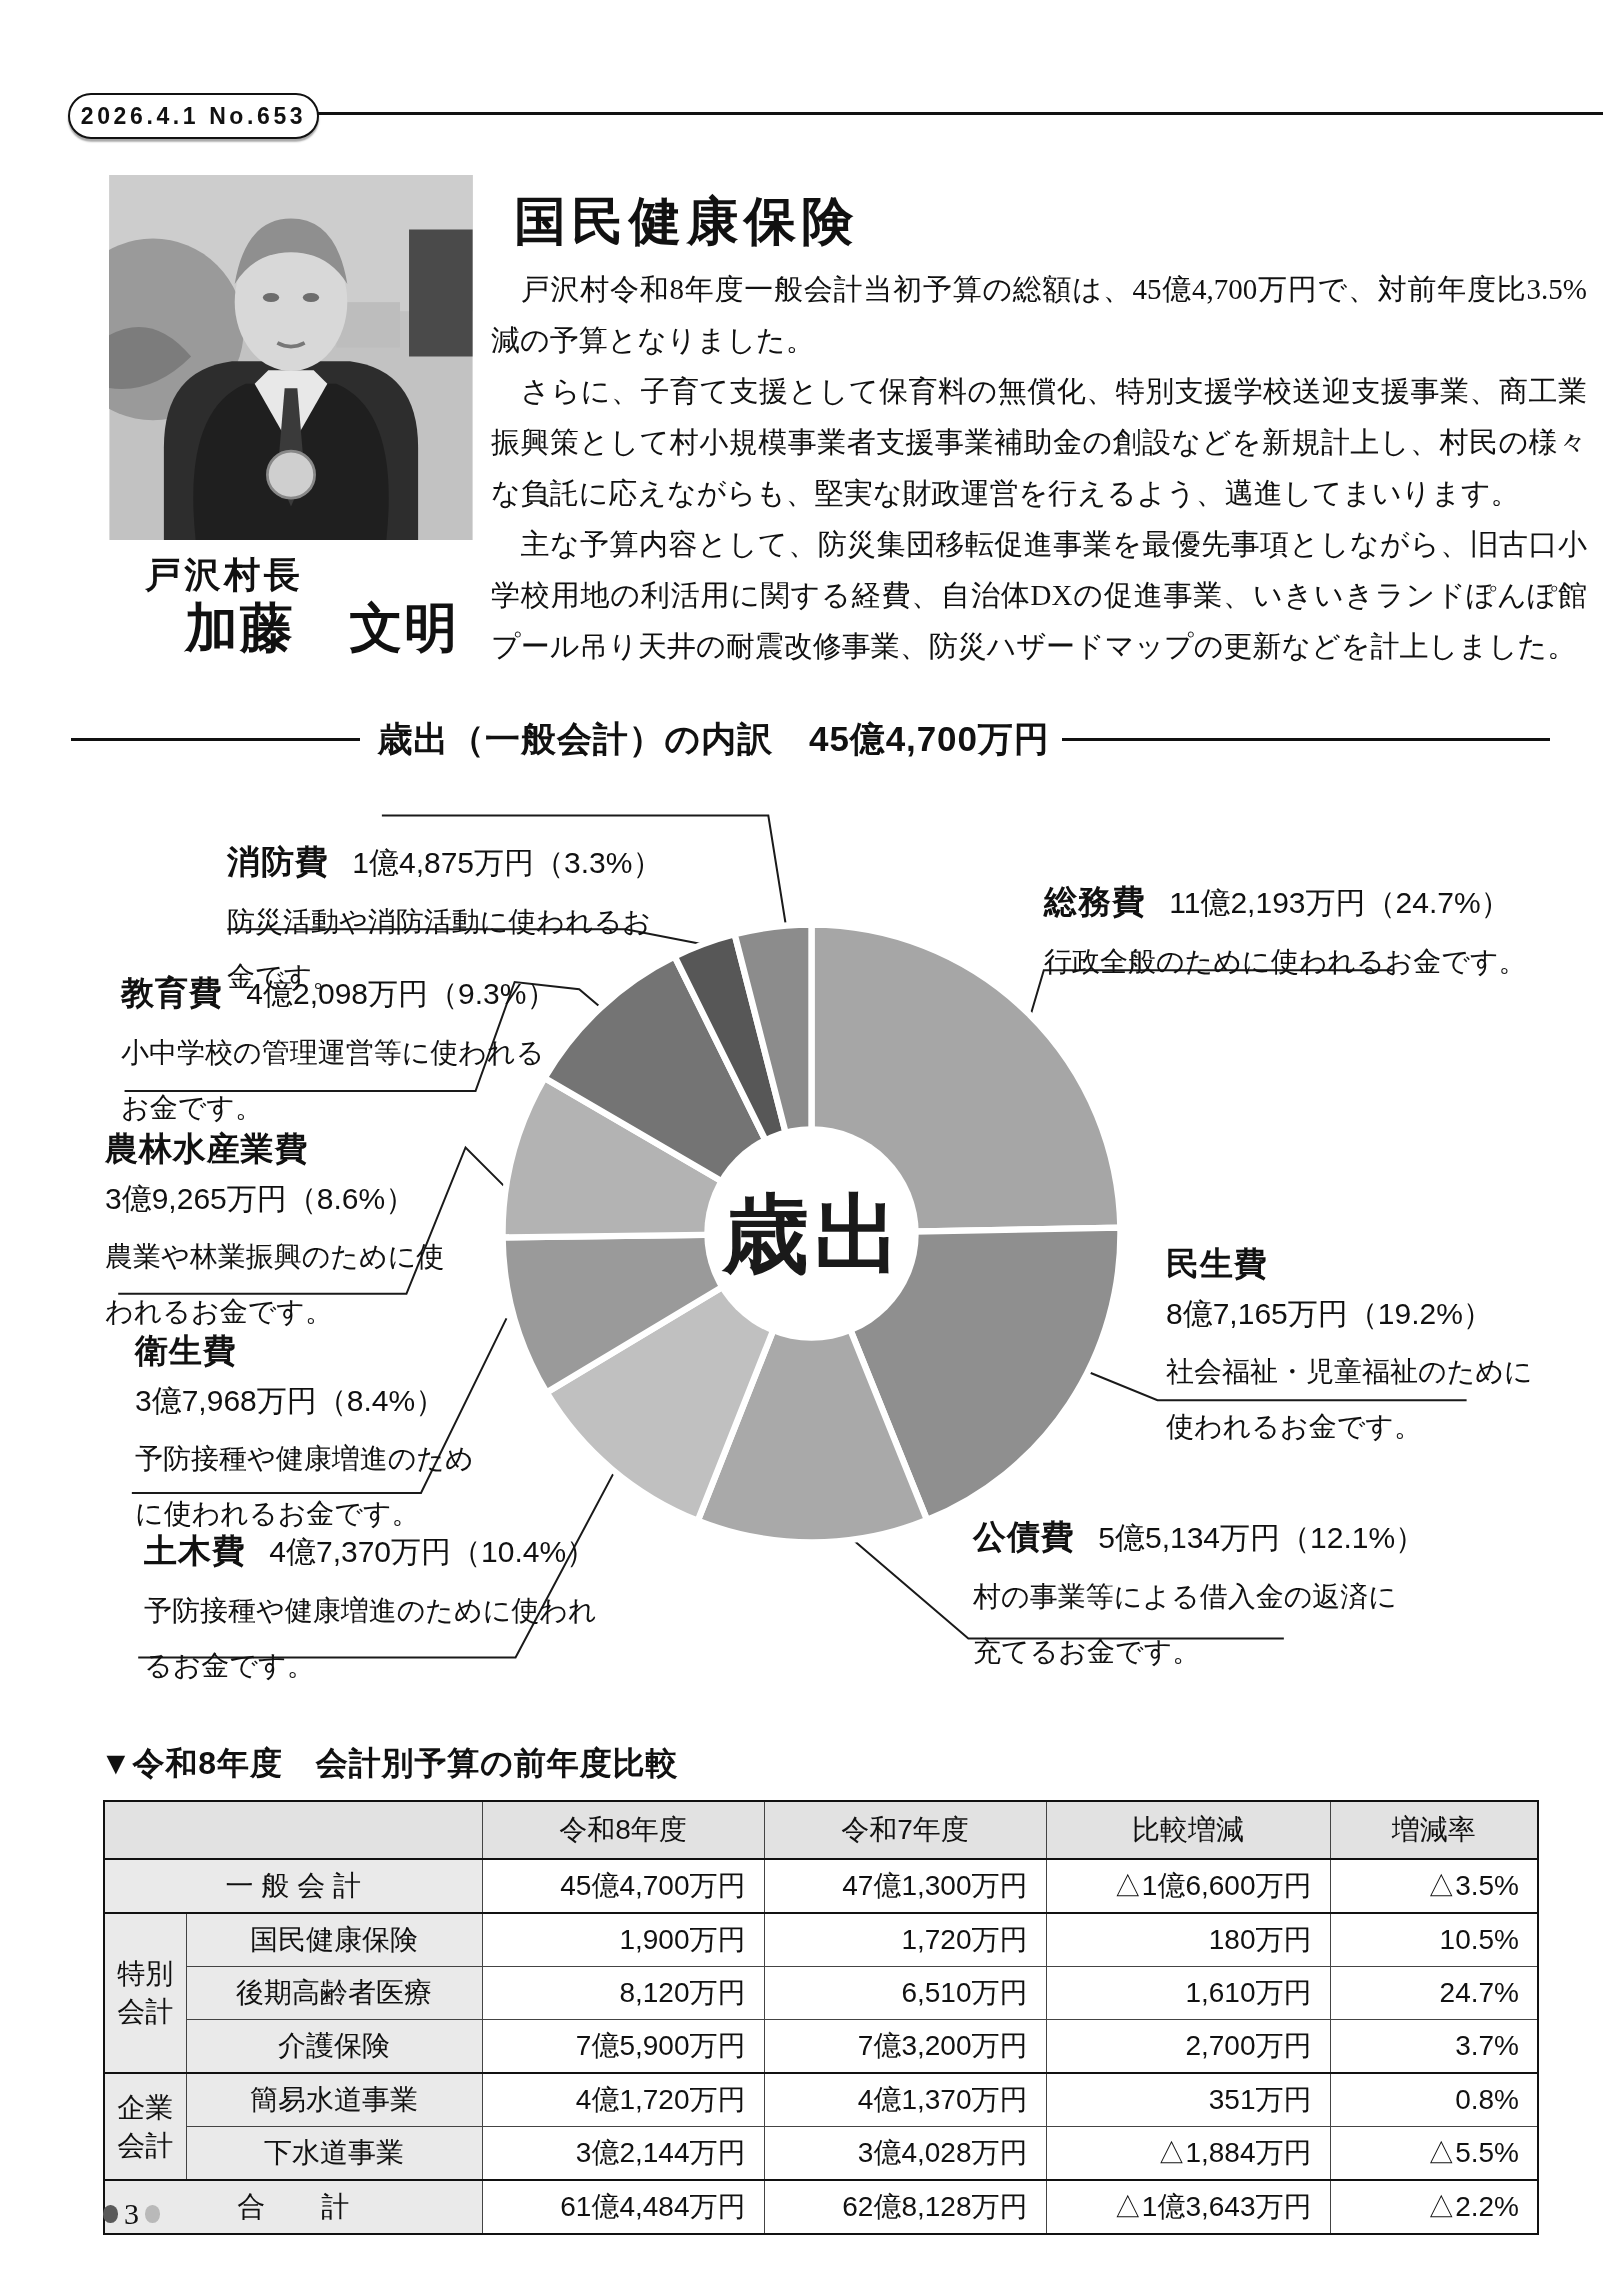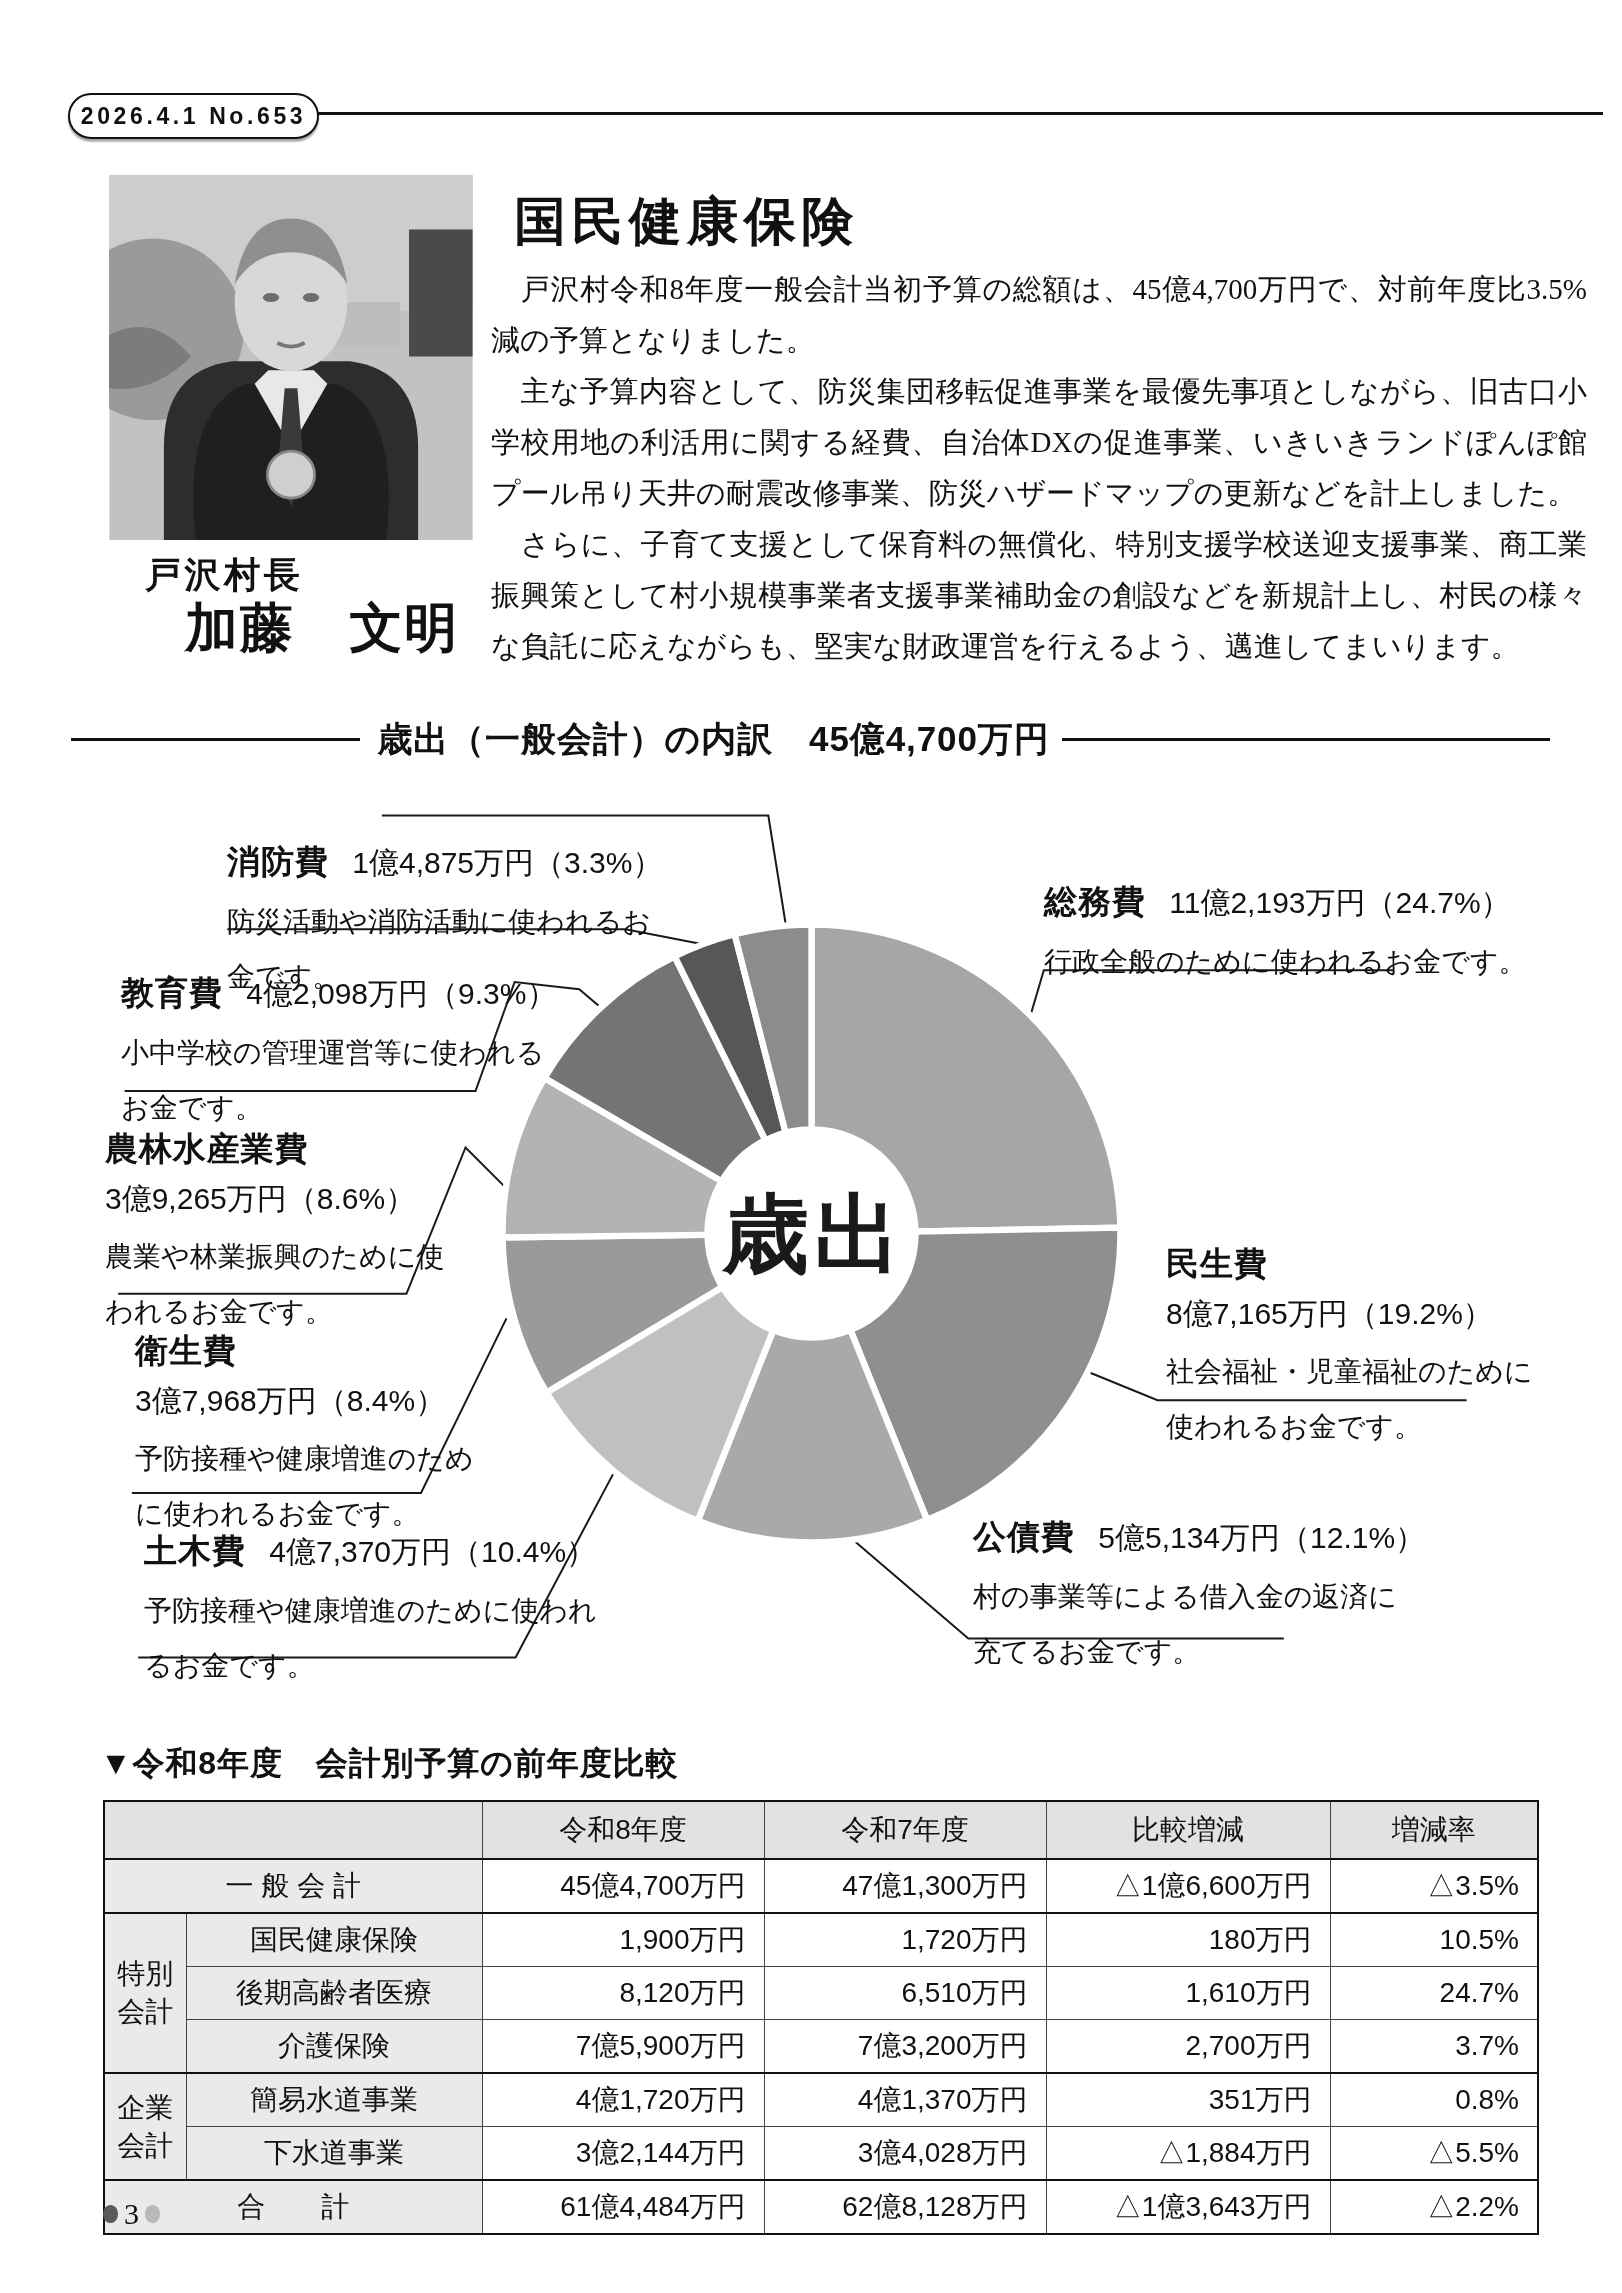--- a/index.html
+++ b/index.html
@@ -111,22 +111,22 @@
     <path d="M185 185 Q200 193 215 185" stroke="#777" stroke-width="4" fill="none"></path>
     <circle cx="200" cy="330" r="26" fill="#cfcfcf" stroke="#888" stroke-width="3"></circle>
     <path d="M330 60 L400 60 L400 200 L330 200 Z" fill="#4a4a4a"></path>
   </svg>
   <div class="mayor-title">戸沢村長</div>
   <div class="mayor-name">加藤　文明</div>
 
   <div class="article-title">国民健康保険</div>
   <div class="article-body">
     <p>　戸沢村令和8年度一般会計当初予算の総額は、45億4,700万円で、対前年度比3.5%減の予算となりました。</p>
+    <p>　さらに、子育て支援として保育料の無償化、特別支援学校送迎支援事業、商工業振興策として村小規模事業者支援事業補助金の創設などを新規計上し、村民の様々な負託に応えながらも、堅実な財政運営を行えるよう、邁進してまいります。</p>
     <p>　主な予算内容として、防災集団移転促進事業を最優先事項としながら、旧古口小学校用地の利活用に関する経費、自治体DXの促進事業、いきいきランドぽんぽ館プール吊り天井の耐震改修事業、防災ハザードマップの更新などを計上しました。</p>
-    <p>　さらに、子育て支援として保育料の無償化、特別支援学校送迎支援事業、商工業振興策として村小規模事業者支援事業補助金の創設などを新規計上し、村民の様々な負託に応えながらも、堅実な財政運営を行えるよう、邁進してまいります。</p>
   </div>
 
   <div class="chart-head-rule left"></div>
   <div class="chart-head-title">歳出（一般会計）の内訳　45億4,700万円</div>
   <div class="chart-head-rule right"></div>
 
   <svg class="leader-svg" viewBox="0 0 1785 2523" width="1623" height="2294">
     <g fill="none" stroke="#1a1a1a" stroke-width="2.2">
       <polyline points="420,897 845,897 865,1022"></polyline>
       <polyline points="250,1022 688,1022 770,1038"></polyline>

